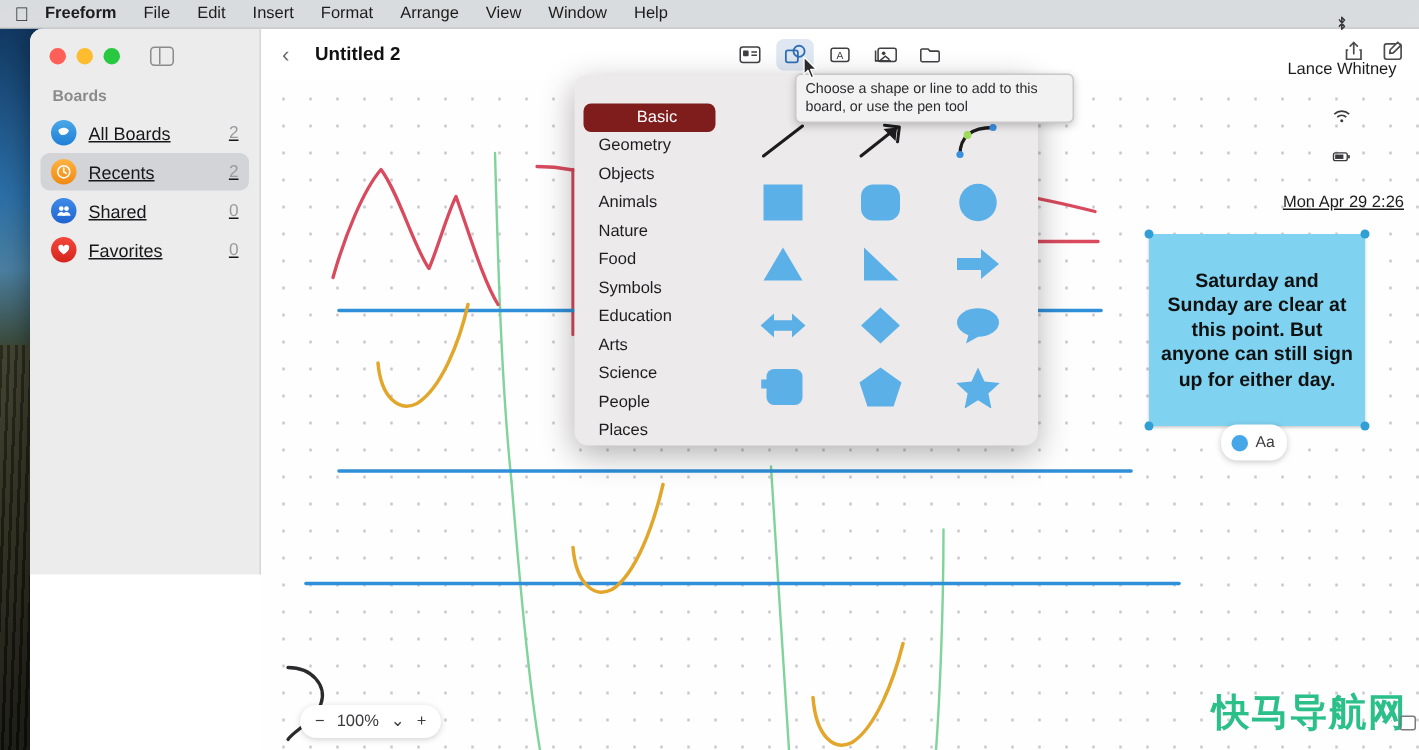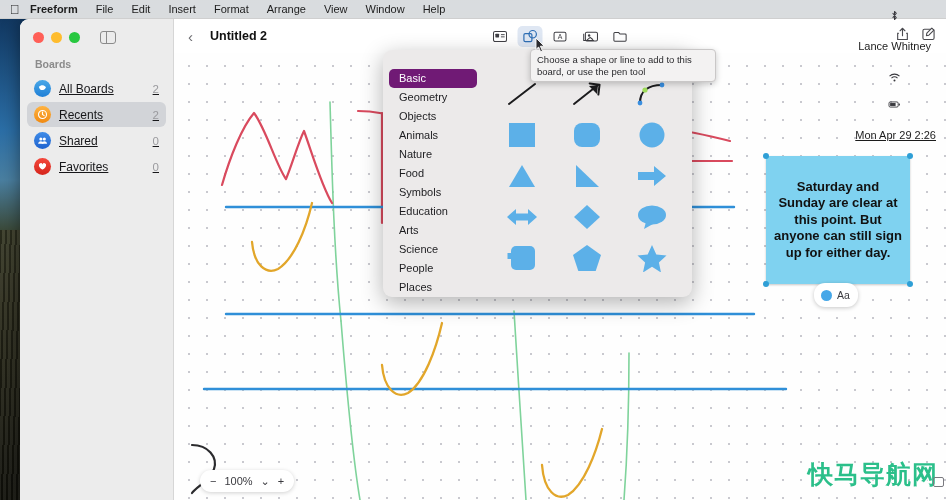--- a/index.html
+++ b/index.html
@@ -51,21 +51,21 @@
 
   
   .window {
     position:absolute; left:20px; top:19px; width:926px; height:481px;
     background:#fff; border-top-left-radius:9px;
     overflow:hidden; box-shadow:0 0 18px rgba(0,0,0,.45);
     z-index: 20;
   }
   
   .sidebar {
-    position:absolute; left:0; top:0; width:154px; height:481px;
+    position:absolute; left:0; top:0; width:154px; height:364px;
     background:#ececec; border-right:1px solid #d6d6d6;
   }
   .traffic { display:flex; align-items:center; gap:7px; padding:12px 0 0 13px; }
   .dot { width:11px; height:11px; border-radius:50%; }
   .dot.r{background:#ff5f57;} .dot.y{background:#febc2e;} .dot.g{background:#28c840;}
   .sb-toggle {
     margin-left:13px; width:16px; height:13px; border:1.3px solid #8b8b8b;
     border-radius:3px; position:relative;
   }
   .sb-toggle::after{content:"";position:absolute;left:4.5px;top:0;bottom:0;width:1.3px;background:#8b8b8b;}
@@ -159,21 +159,21 @@
   .search-box{
     width:98px;height:17px;background:#e2e0e0;border-radius:4px;
     display:flex;align-items:center;gap:4px;padding:0 5px;font-size:10px;color:#9b9b9f;
   }
   .pop-body{ flex:1; display:flex; }
   .cat-list{ width:100px; padding:2px 0 0 6px; }
   .cat{
     font-size:11px; color:#1d1d20; padding:3px 0 3px 10px;
     border-radius:5px; margin-right:6px; line-height:13px;
   }
-  .cat.sel{ background:#701a75; color:#fff; }
+  .cat.sel{ background:#7f1d1d; color:#fff;text-align:center; }
   .shape-grid{
     flex:1; padding:6px 8px 0 6px;
     display:grid; grid-template-columns:repeat(3,1fr); grid-auto-rows:41px;
     align-items:center; justify-items:center;
   }
   .shape-cell{width:46px;height:38px;display:flex;align-items:center;justify-content:center;}
 
   
   .tooltip{
     position:absolute; left:530px; top:49px; width:186px;

